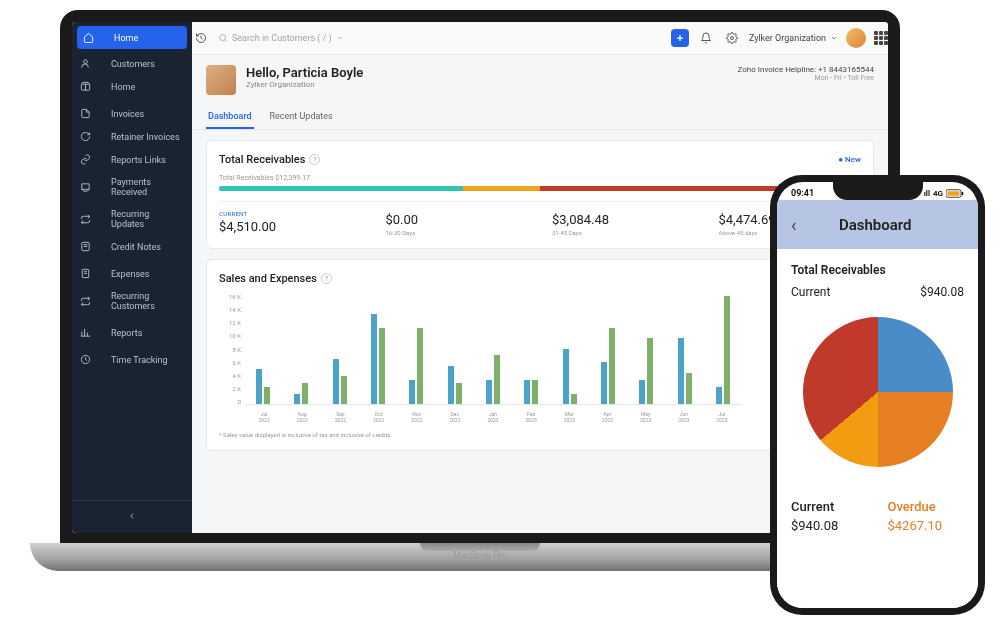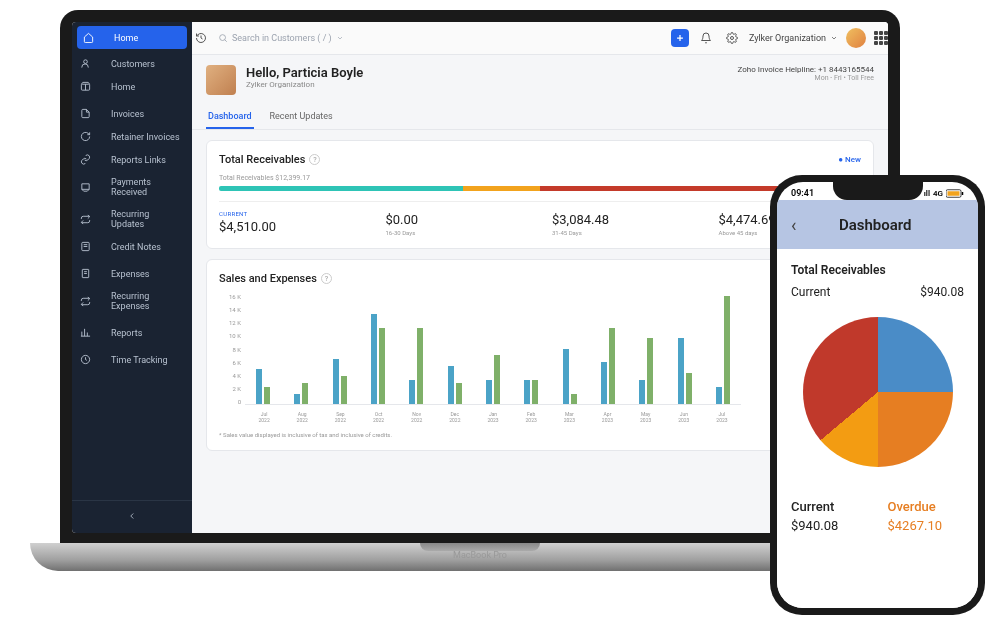--- a/index.html
+++ b/index.html
@@ -195,21 +195,21 @@
                 </svg>
                 <span>Expenses</span>
               </div>
               <div class="sidebar-item">
                 <svg width="11" height="11" viewBox="0 0 24 24" fill="none" stroke="currentColor" stroke-width="2">
                   <path d="M17 2l4 4-4 4"></path>
                   <path d="M3 11V9a4 4 0 0 1 4-4h14"></path>
                   <path d="M7 22l-4-4 4-4"></path>
                   <path d="M21 13v2a4 4 0 0 1-4 4H3"></path>
                 </svg>
-                <span>Recurring Expenses</span>
+                <span>Recurring Customers</span>
               </div>
             </div>
             <div class="sidebar-group">
               <div class="sidebar-item">
                 <svg width="11" height="11" viewBox="0 0 24 24" fill="none" stroke="currentColor" stroke-width="2">
                   <path d="M4 20V10M10 20V4M16 20v-8M22 20H2"></path>
                 </svg>
                 <span>Reports</span>
               </div>
             </div>

